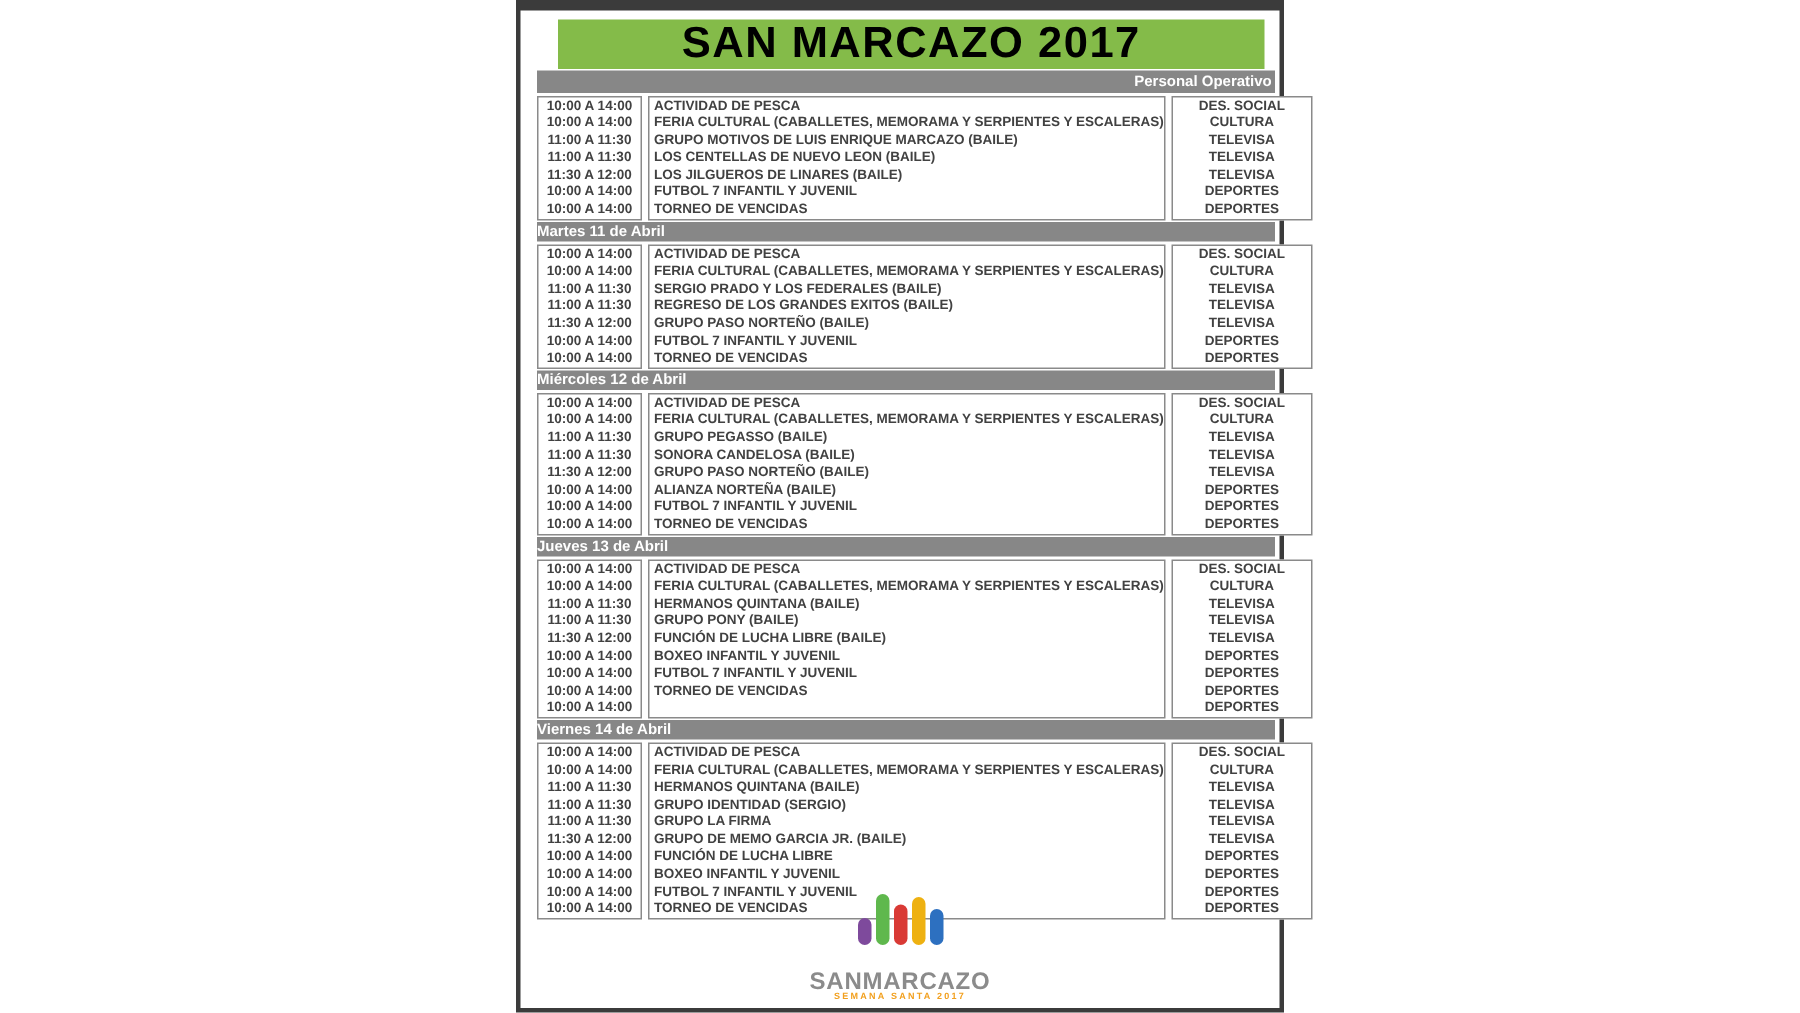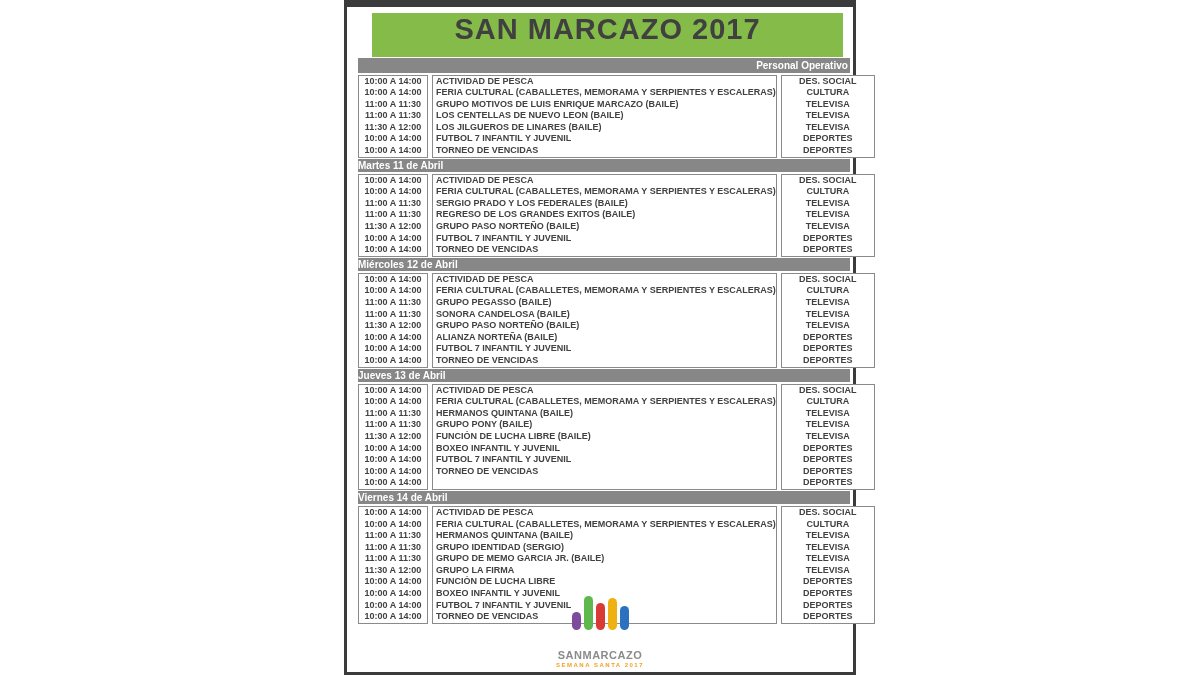--- a/index.html
+++ b/index.html
@@ -7,22 +7,22 @@
     width:1200px; height:675px; background:#ffffff; position:relative;
     font-family:"Liberation Sans", sans-serif; overflow:hidden;
   }
   .page {
     position:absolute; left:344px; top:0; width:512px; height:675px;
     box-sizing:border-box; background:#ffffff;
     border-top:7px solid #3b3b3b; border-left:3px solid #3b3b3b;
     border-right:3px solid #3b3b3b; border-bottom:3px solid #3b3b3b;
   }
   .title-bar {
-    margin:6px 10px 0 25px; height:44px; background:#84bb49;
-    color:#404040; font-size:29px; font-weight:bold; letter-spacing:1px;
+    margin:6px 10px 0 25px; height:33px; background:#84bb49;
+    color:#000000; font-size:29px; font-weight:bold; letter-spacing:1px;
     text-align:center; line-height:33px; white-space:nowrap;
   }
   .grid-cols {
     display:grid; grid-template-columns:70px 1fr 94px; column-gap:4px;
     margin-left:11px; margin-right:3px;
   }
   .header-bar {
     margin-top:1px; height:15px; background:#878787; color:#ffffff;
     font-size:10px; font-weight:bold; line-height:15px;
   }
@@ -44,21 +44,21 @@
   .cell.staff{ text-align:center; }
   .logo {
     position:absolute; bottom:3px; left:50%; transform:translateX(-50%);
     width:140px; text-align:center;
   }
   .logo-bars {
     display:flex; align-items:flex-end; justify-content:center; gap:3px; height:35px;
   }
   .logo-bar { width:9px; border-radius:5px; }
   .logo-brand {
-    font-size:11px; font-weight:bold; color:#8b8b8b; letter-spacing:0.5px;
+    font-size:16px; font-weight:bold; color:#8b8b8b; letter-spacing:0.5px;
     line-height:14px; margin-top:18px;
   }
   .logo-tagline {
     font-size:6px; font-weight:bold; color:#f2a01f; letter-spacing:1.5px;
     line-height:7px;
   }
 </style>
 </head>
 <body>
 
@@ -212,22 +212,22 @@
           <div class="cell time">10:00 A 14:00</div>
           <div class="cell time">10:00 A 14:00</div>
           <div class="cell time">10:00 A 14:00</div>
           <div class="cell time">10:00 A 14:00</div>
         </div>
         <div class="col-box">
           <div class="cell act">ACTIVIDAD DE PESCA</div>
           <div class="cell act">FERIA CULTURAL (CABALLETES, MEMORAMA Y SERPIENTES Y ESCALERAS)</div>
           <div class="cell act">HERMANOS QUINTANA (BAILE)</div>
           <div class="cell act">GRUPO IDENTIDAD (SERGIO)</div>
+          <div class="cell act">GRUPO LA FIRMA</div>
           <div class="cell act">GRUPO DE MEMO GARCIA JR.  (BAILE)</div>
-          <div class="cell act">GRUPO LA FIRMA</div>
           <div class="cell act">FUNCIÓN DE LUCHA LIBRE</div>
           <div class="cell act">BOXEO INFANTIL Y JUVENIL</div>
           <div class="cell act">FUTBOL 7 INFANTIL Y JUVENIL</div>
           <div class="cell act">TORNEO DE VENCIDAS</div>
         </div>
         <div class="col-box">
           <div class="cell staff">DES. SOCIAL</div>
           <div class="cell staff">CULTURA</div>
           <div class="cell staff">TELEVISA</div>
           <div class="cell staff">TELEVISA</div>

